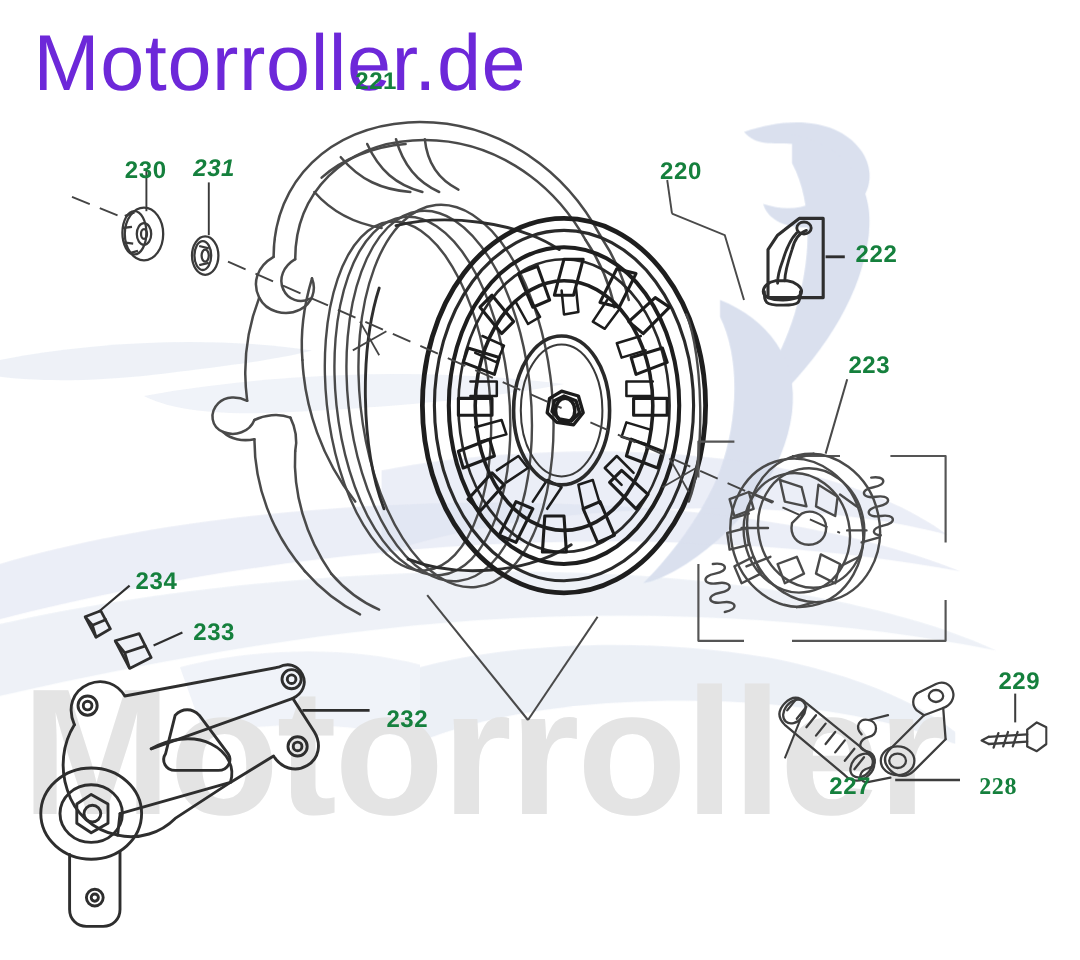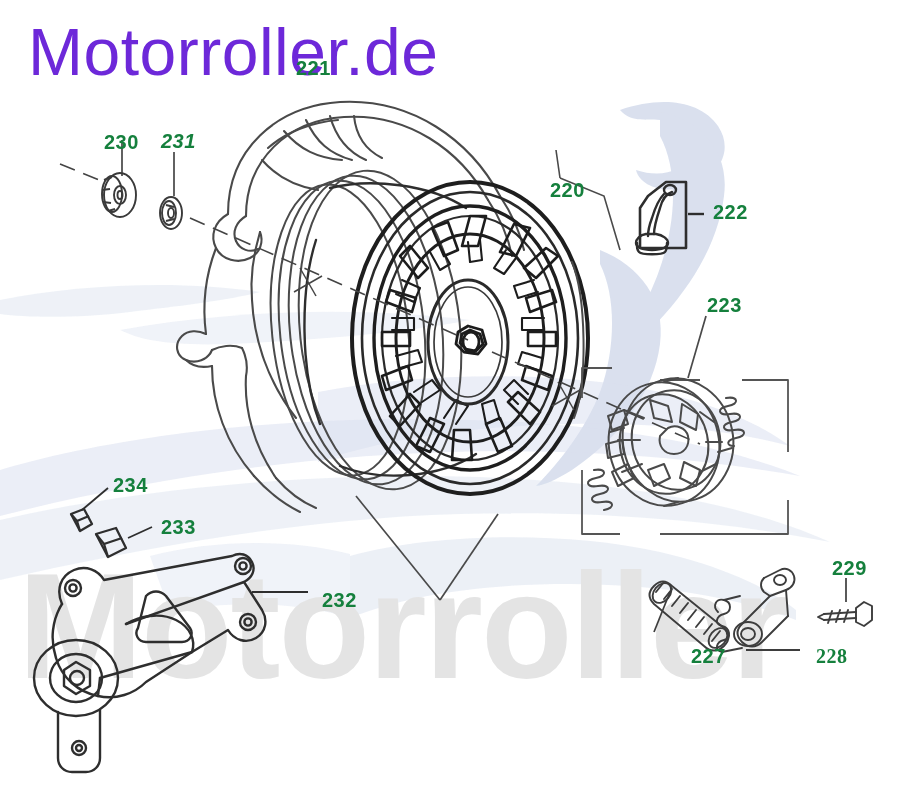--- a/index.html
+++ b/index.html
@@ -434,21 +434,21 @@
       </g>
 
     </g>
   </svg>
 
   <div class="wm-header">Motorroller.de</div>
 
   <div class="callout" style="left:296px; top:57px;">221</div>
   <div class="callout" style="left:104px; top:118px;margin-top:13px;">230</div>
   <div class="callout" style="left:161px; top:130px;font-style:italic;">231</div>
-  <div class="callout" style="left:550px; top:132px;margin-top:47px;">220</div>
+  <div class="callout" style="left:550px; top:132px;">220</div>
   <div class="callout" style="left:713px; top:201px;">222</div>
   <div class="callout" style="left:707px; top:294px;">223</div>
   <div class="callout" style="left:113px; top:474px;">234</div>
   <div class="callout" style="left:161px; top:516px;">233</div>
   <div class="callout" style="left:322px; top:589px;">232</div>
   <div class="callout" style="left:832px; top:557px;">229</div>
   <div class="callout" style="left:643px; top:645px;margin-left:48px;">227</div>
   <div class="callout" style="left:816px; top:645px;font-family:Liberation Serif, serif;">228</div>
 
 </div>

